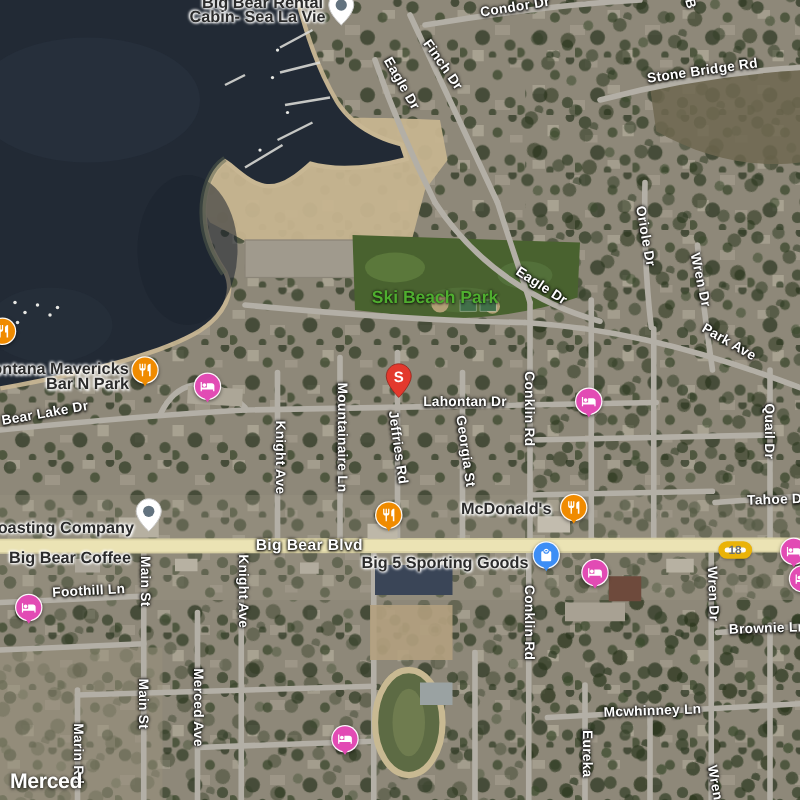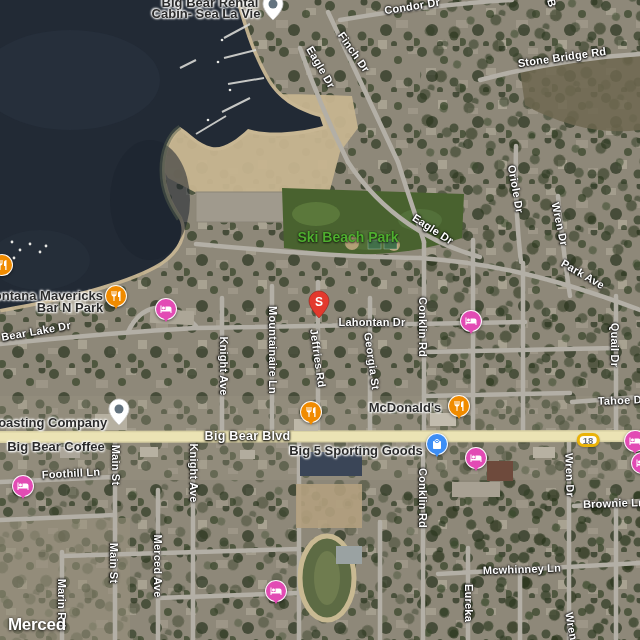--- a/index.html
+++ b/index.html
@@ -19,21 +19,21 @@
   .mkc{width:20px;height:20px;border-radius:50%;position:relative;
        display:flex;align-items:center;justify-content:center;
        background:var(--c);border:1px solid rgba(255,255,255,.95);
        box-shadow:0 1px 3px rgba(0,0,0,.5);}
   .mkc svg{width:12px;height:12px;fill:#fff;}
   .mkt{position:absolute;left:50%;top:18px;transform:translateX(-50%);
        width:0;height:0;border-left:4.5px solid transparent;border-right:4.5px solid transparent;
        border-top:6px solid var(--c);}
   .tear{position:absolute;z-index:6;}
   .shield{position:absolute;z-index:4;transform:translate(-50%,-50%);
-          background:#fdfdfa;border:3px solid #eab308;border-radius:8px;
+          background:#fdfdfa;border:5px solid #eab308;border-radius:8px;
           min-width:22px;height:14px;padding:0 3px;box-sizing:border-box;
           display:flex;align-items:center;justify-content:center;
           font-size:9.5px;font-weight:bold;color:#6b6f73;box-shadow:0 1px 2px rgba(0,0,0,.3);}
   .glogo{position:absolute;left:8px;bottom:5px;z-index:9;color:#fff;
          font-size:17px;font-weight:bold;letter-spacing:-.3px;
          text-shadow:0 1px 3px rgba(0,0,0,.75),0 0 2px rgba(0,0,0,.5);}
   .attr{position:absolute;right:2px;bottom:3px;z-index:9;color:#fff;font-size:10px;
         text-shadow:0 0 2px rgba(0,0,0,.95),0 1px 1px rgba(0,0,0,.9);}
 </style>
 </head>

